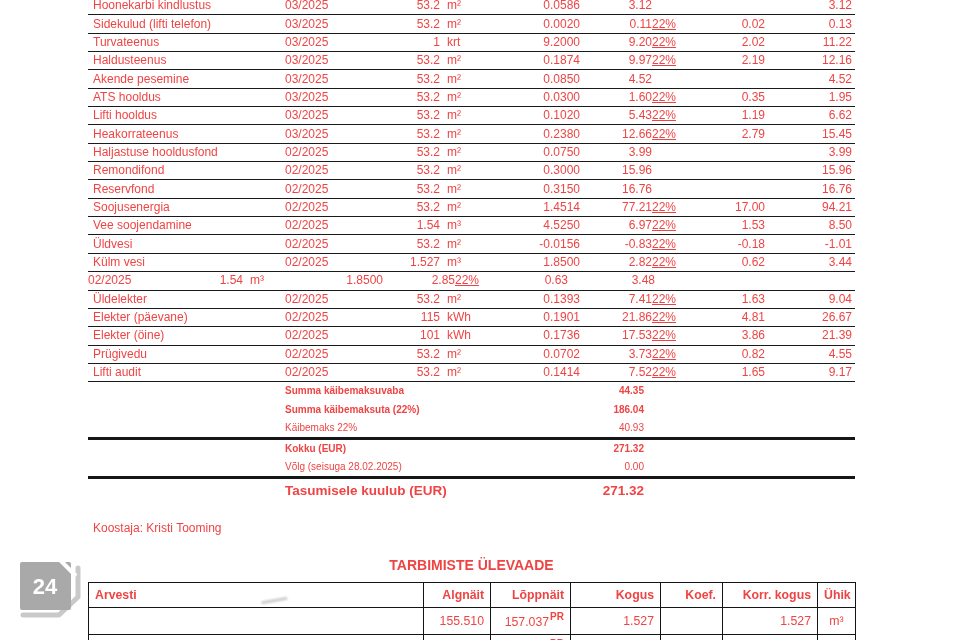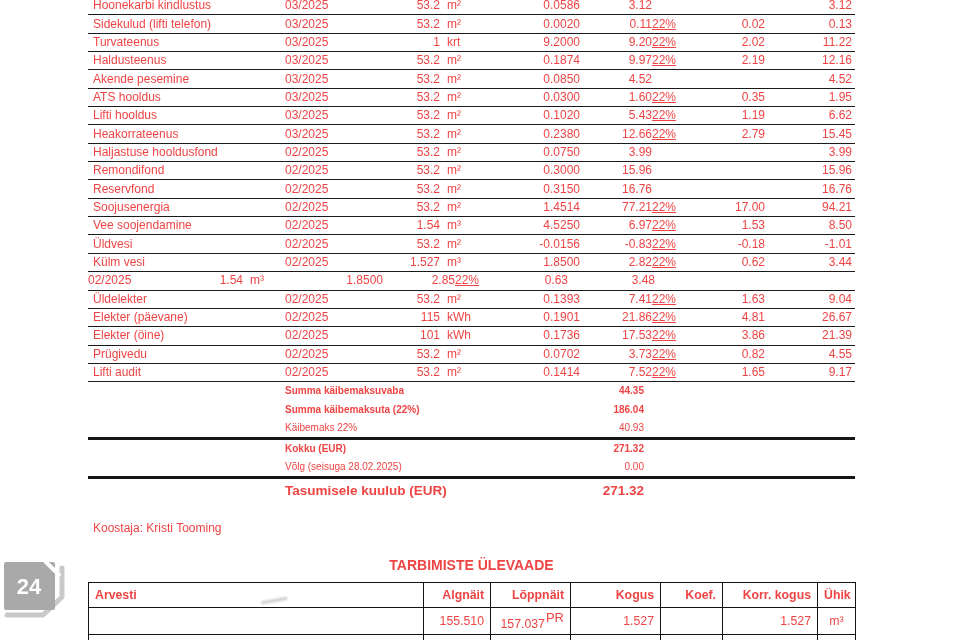--- a/index.html
+++ b/index.html
@@ -36,28 +36,28 @@
   
   .cons-title{margin-top:21px;text-align:center;font-weight:bold;font-size:14px;height:16px;}
   table.cons{margin-top:9px;width:767px;border-collapse:collapse;table-layout:fixed;}
   table.cons th, table.cons td{border:1.5px solid #141414;font-size:12.3px;padding:0 6px;
         box-sizing:border-box;white-space:nowrap;overflow:hidden;margin-left:36px;}
   table.cons th{height:25px;font-weight:bold;}
   table.cons td{height:27px;}
   .col-meter{width:335px;} .col-start{width:67px;} .col-end{width:80px;}
   .col-qty{width:90px;} .col-koef{width:62px;} .col-corr{width:95px;} .col-unit{width:38px;}
   .t-left{text-align:left;} .t-right{text-align:right;} .t-center{text-align:center;padding:0 2px;}
-  sup.pr{font-size:13px;position:relative;top:-1px;margin-left:1px;font-weight:normal;text-align:center;}
+  sup.pr{font-size:10px;position:relative;top:-1px;margin-left:1px;font-weight:bold;text-align:center;}
 
   
   .smudge{position:absolute;left:262px;top:599px;width:26px;height:8px;
           border-top:3px solid #bfbfbf;transform:rotate(-10deg);filter:blur(1.2px);opacity:.8;}
 
   
-  .badge{position:absolute;left:0;top:556px;}
+  .badge{position:absolute;left:16px;top:556px;}
 </style>
 </head>
 <body>
 
 <div class="screen">
 
   <div class="doc">
 
     <div class="charges">
 

